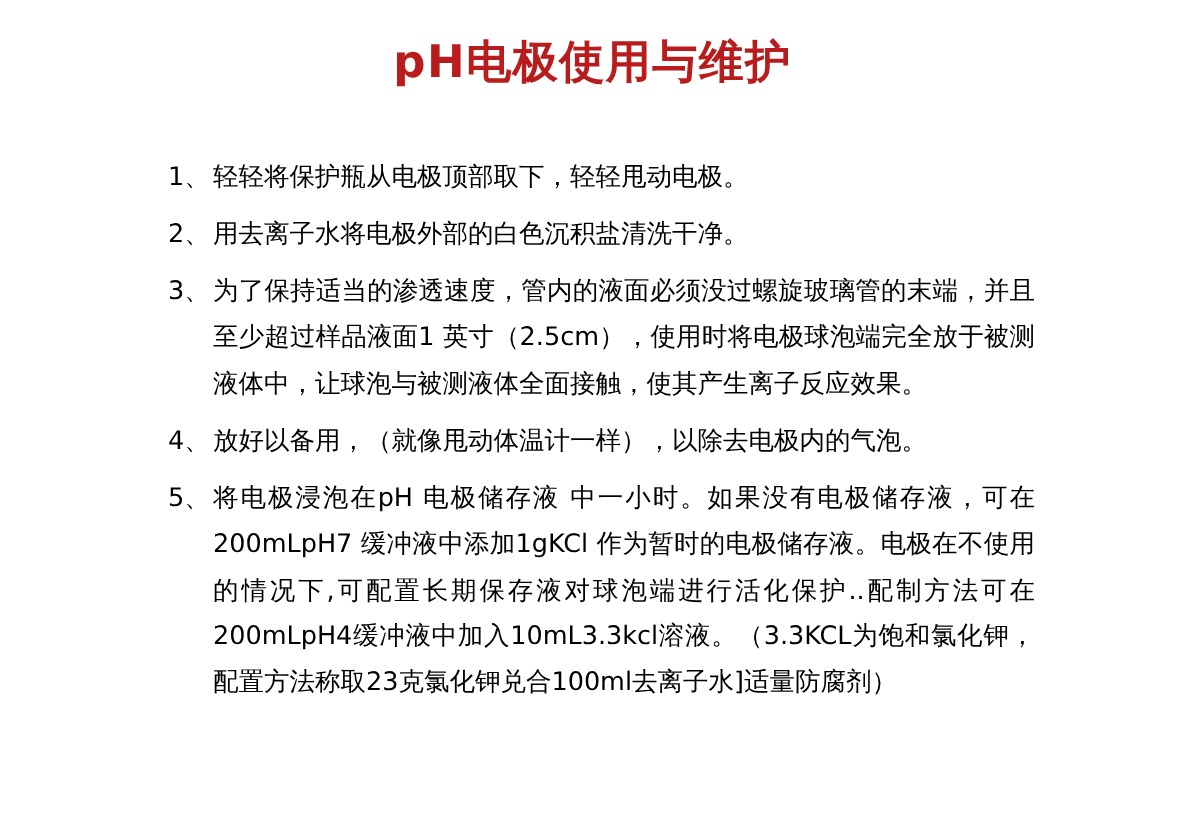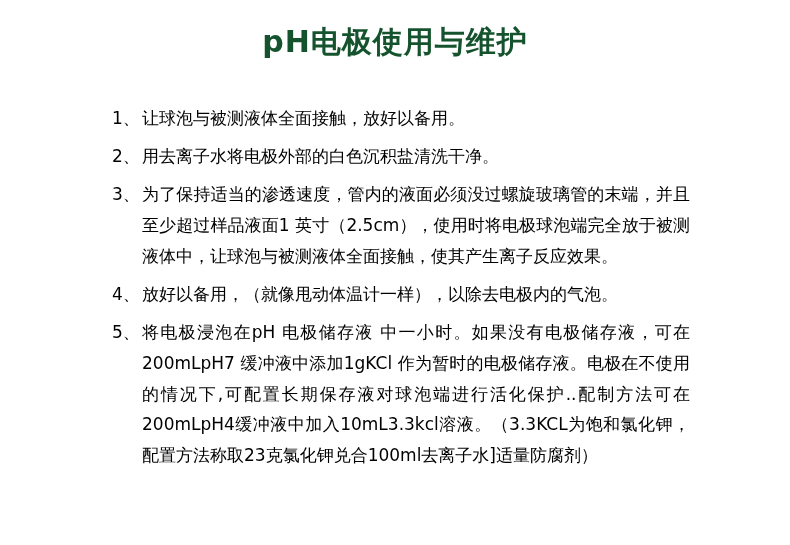--- a/index.html
+++ b/index.html
@@ -55,26 +55,26 @@
     flex: 1 1 auto;
     text-align: justify;
     text-justify: inter-ideograph;
   }
 </style>
 </head>
 <body>
 
 <div class="page">
 
-  <h1 class="doc-title" style="color: #14532d;">pH电极使用与维护</h1>
+  <h1 class="doc-title" style="color: #b91c1c;">pH电极使用与维护</h1>
 
   <ol class="list">
     <li class="list-item">
       <span class="item-marker">1、</span>
-      <span class="item-text">让球泡与被测液体全面接触，放好以备用。</span>
+      <span class="item-text">轻轻将保护瓶从电极顶部取下，轻轻甩动电极。</span>
     </li>
     <li class="list-item">
       <span class="item-marker">2、</span>
       <span class="item-text">用去离子水将电极外部的白色沉积盐清洗干净。</span>
     </li>
     <li class="list-item">
       <span class="item-marker">3、</span>
       <span class="item-text">为了保持适当的渗透速度，管内的液面必须没过螺旋玻璃管的末端，并且至少超过样品液面1 英寸（2.5cm），使用时将电极球泡端完全放于被测液体中，让球泡与被测液体全面接触，使其产生离子反应效果。</span>
     </li>
     <li class="list-item">

